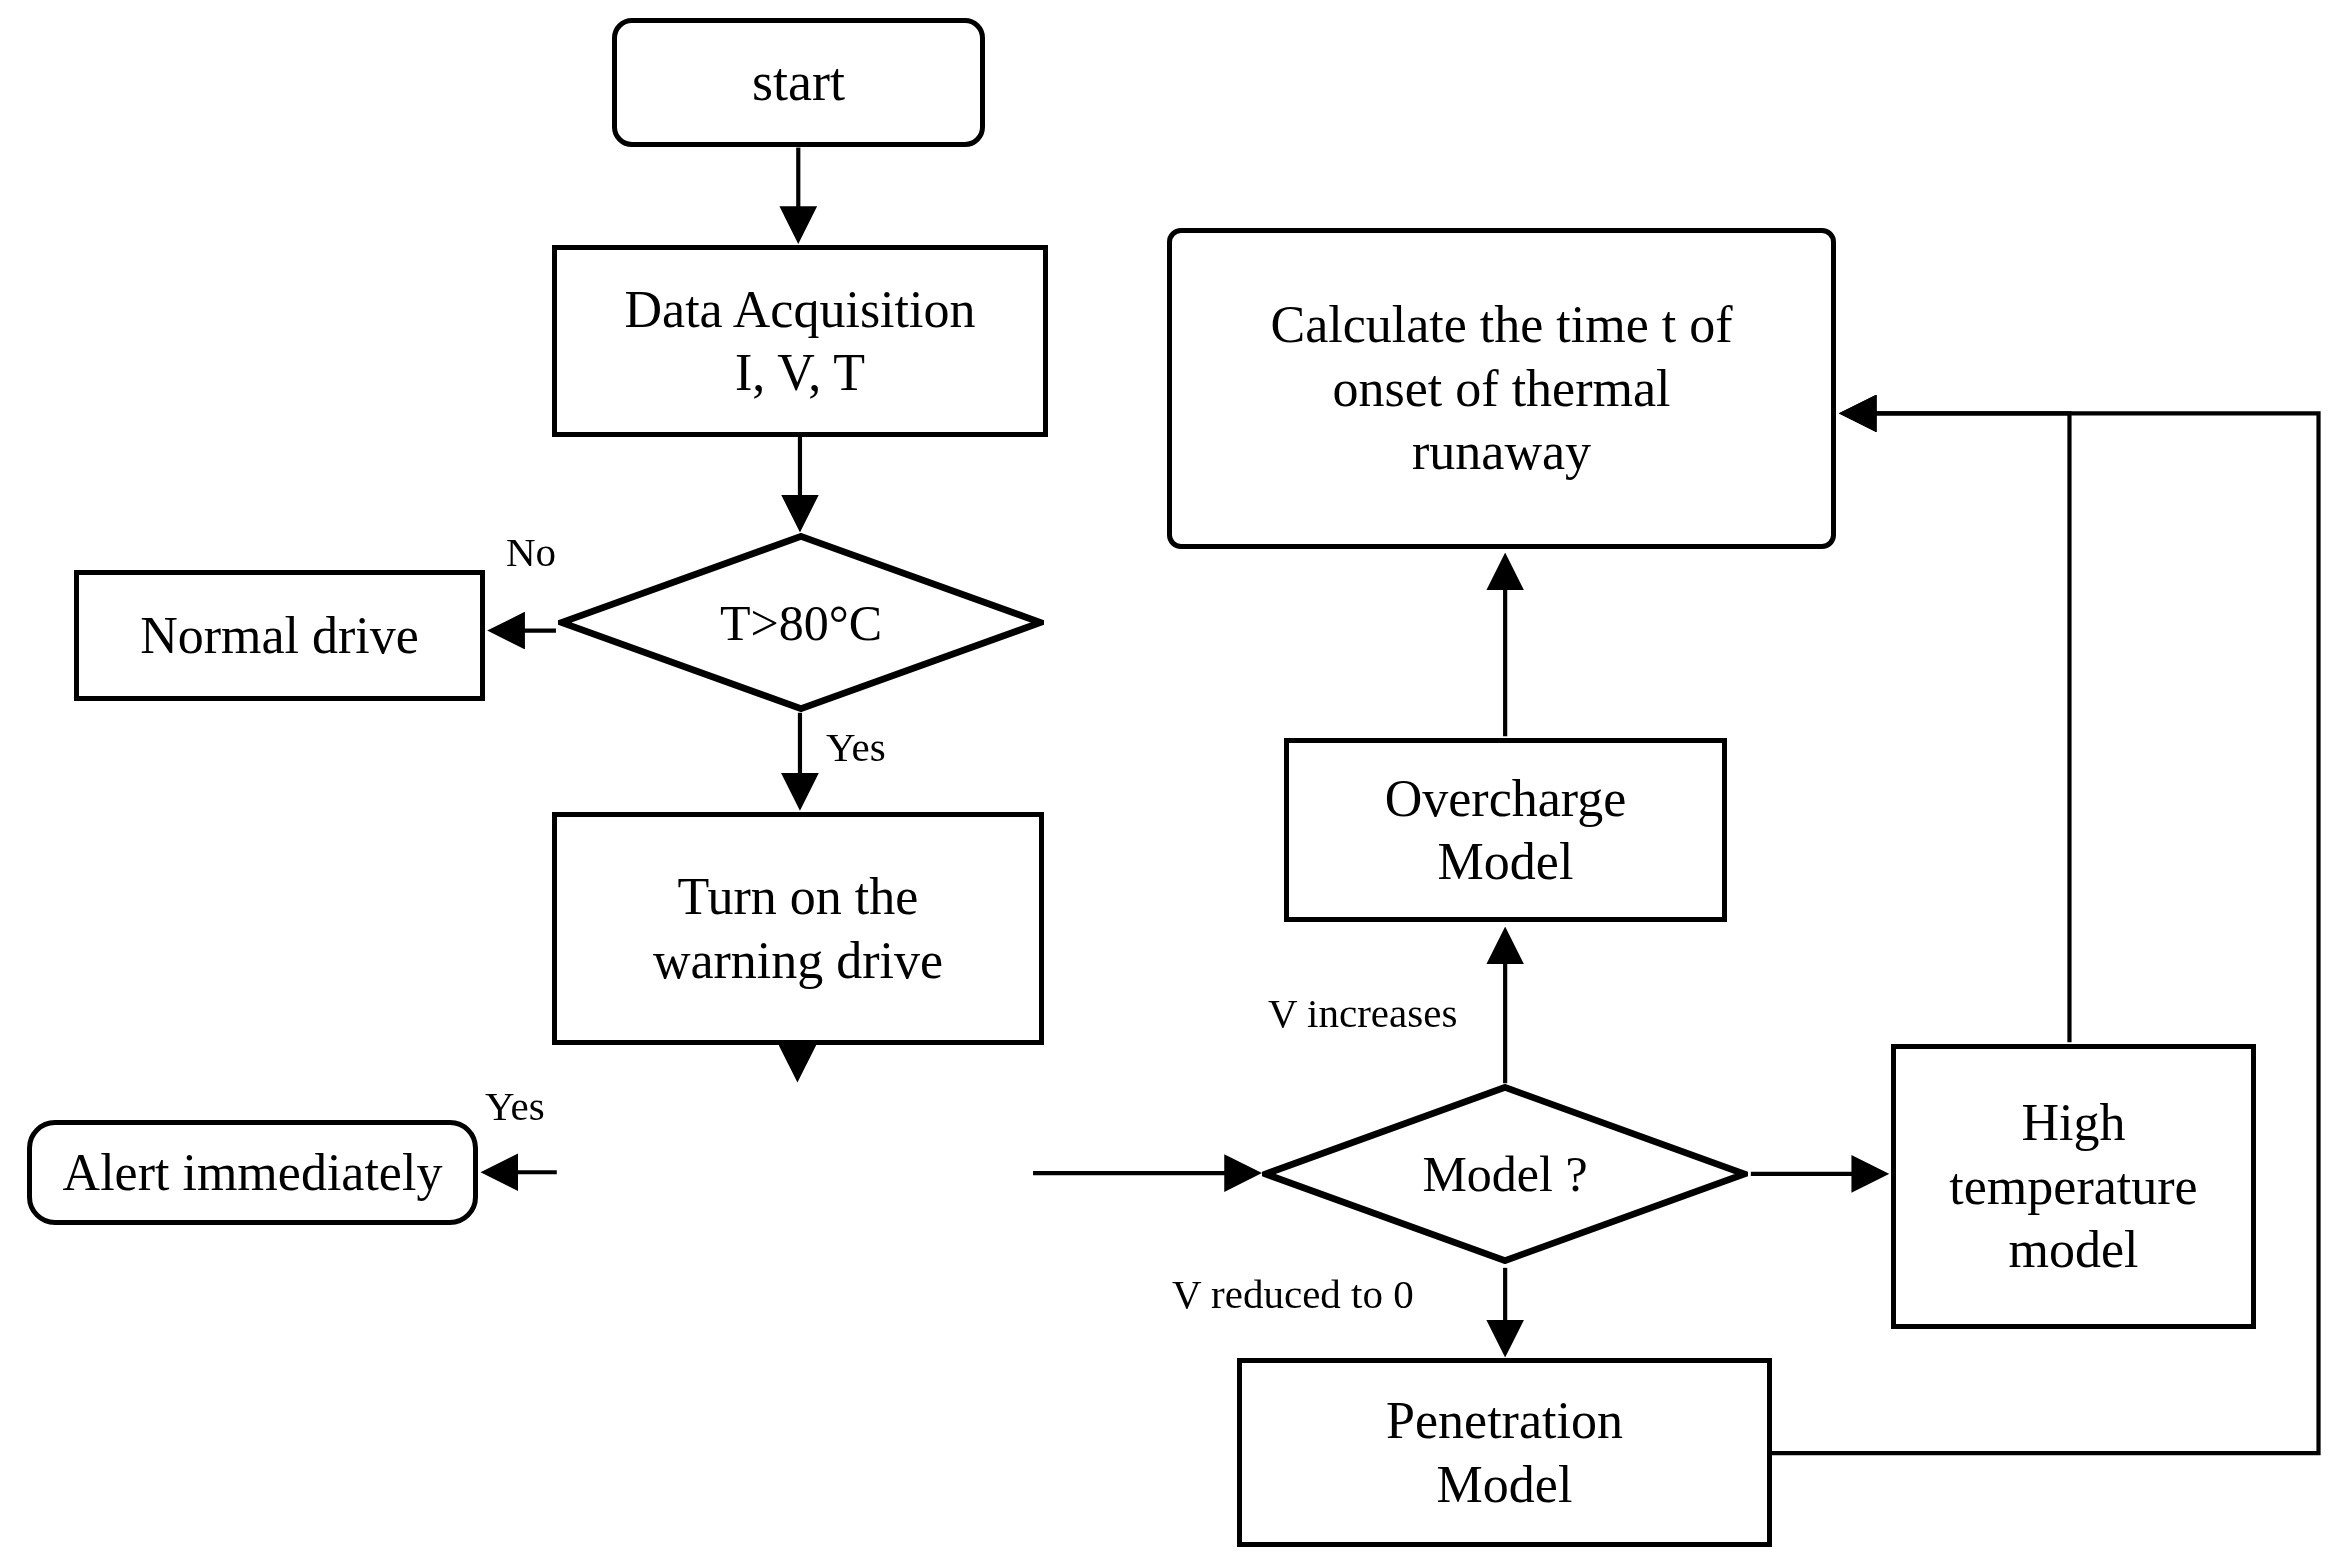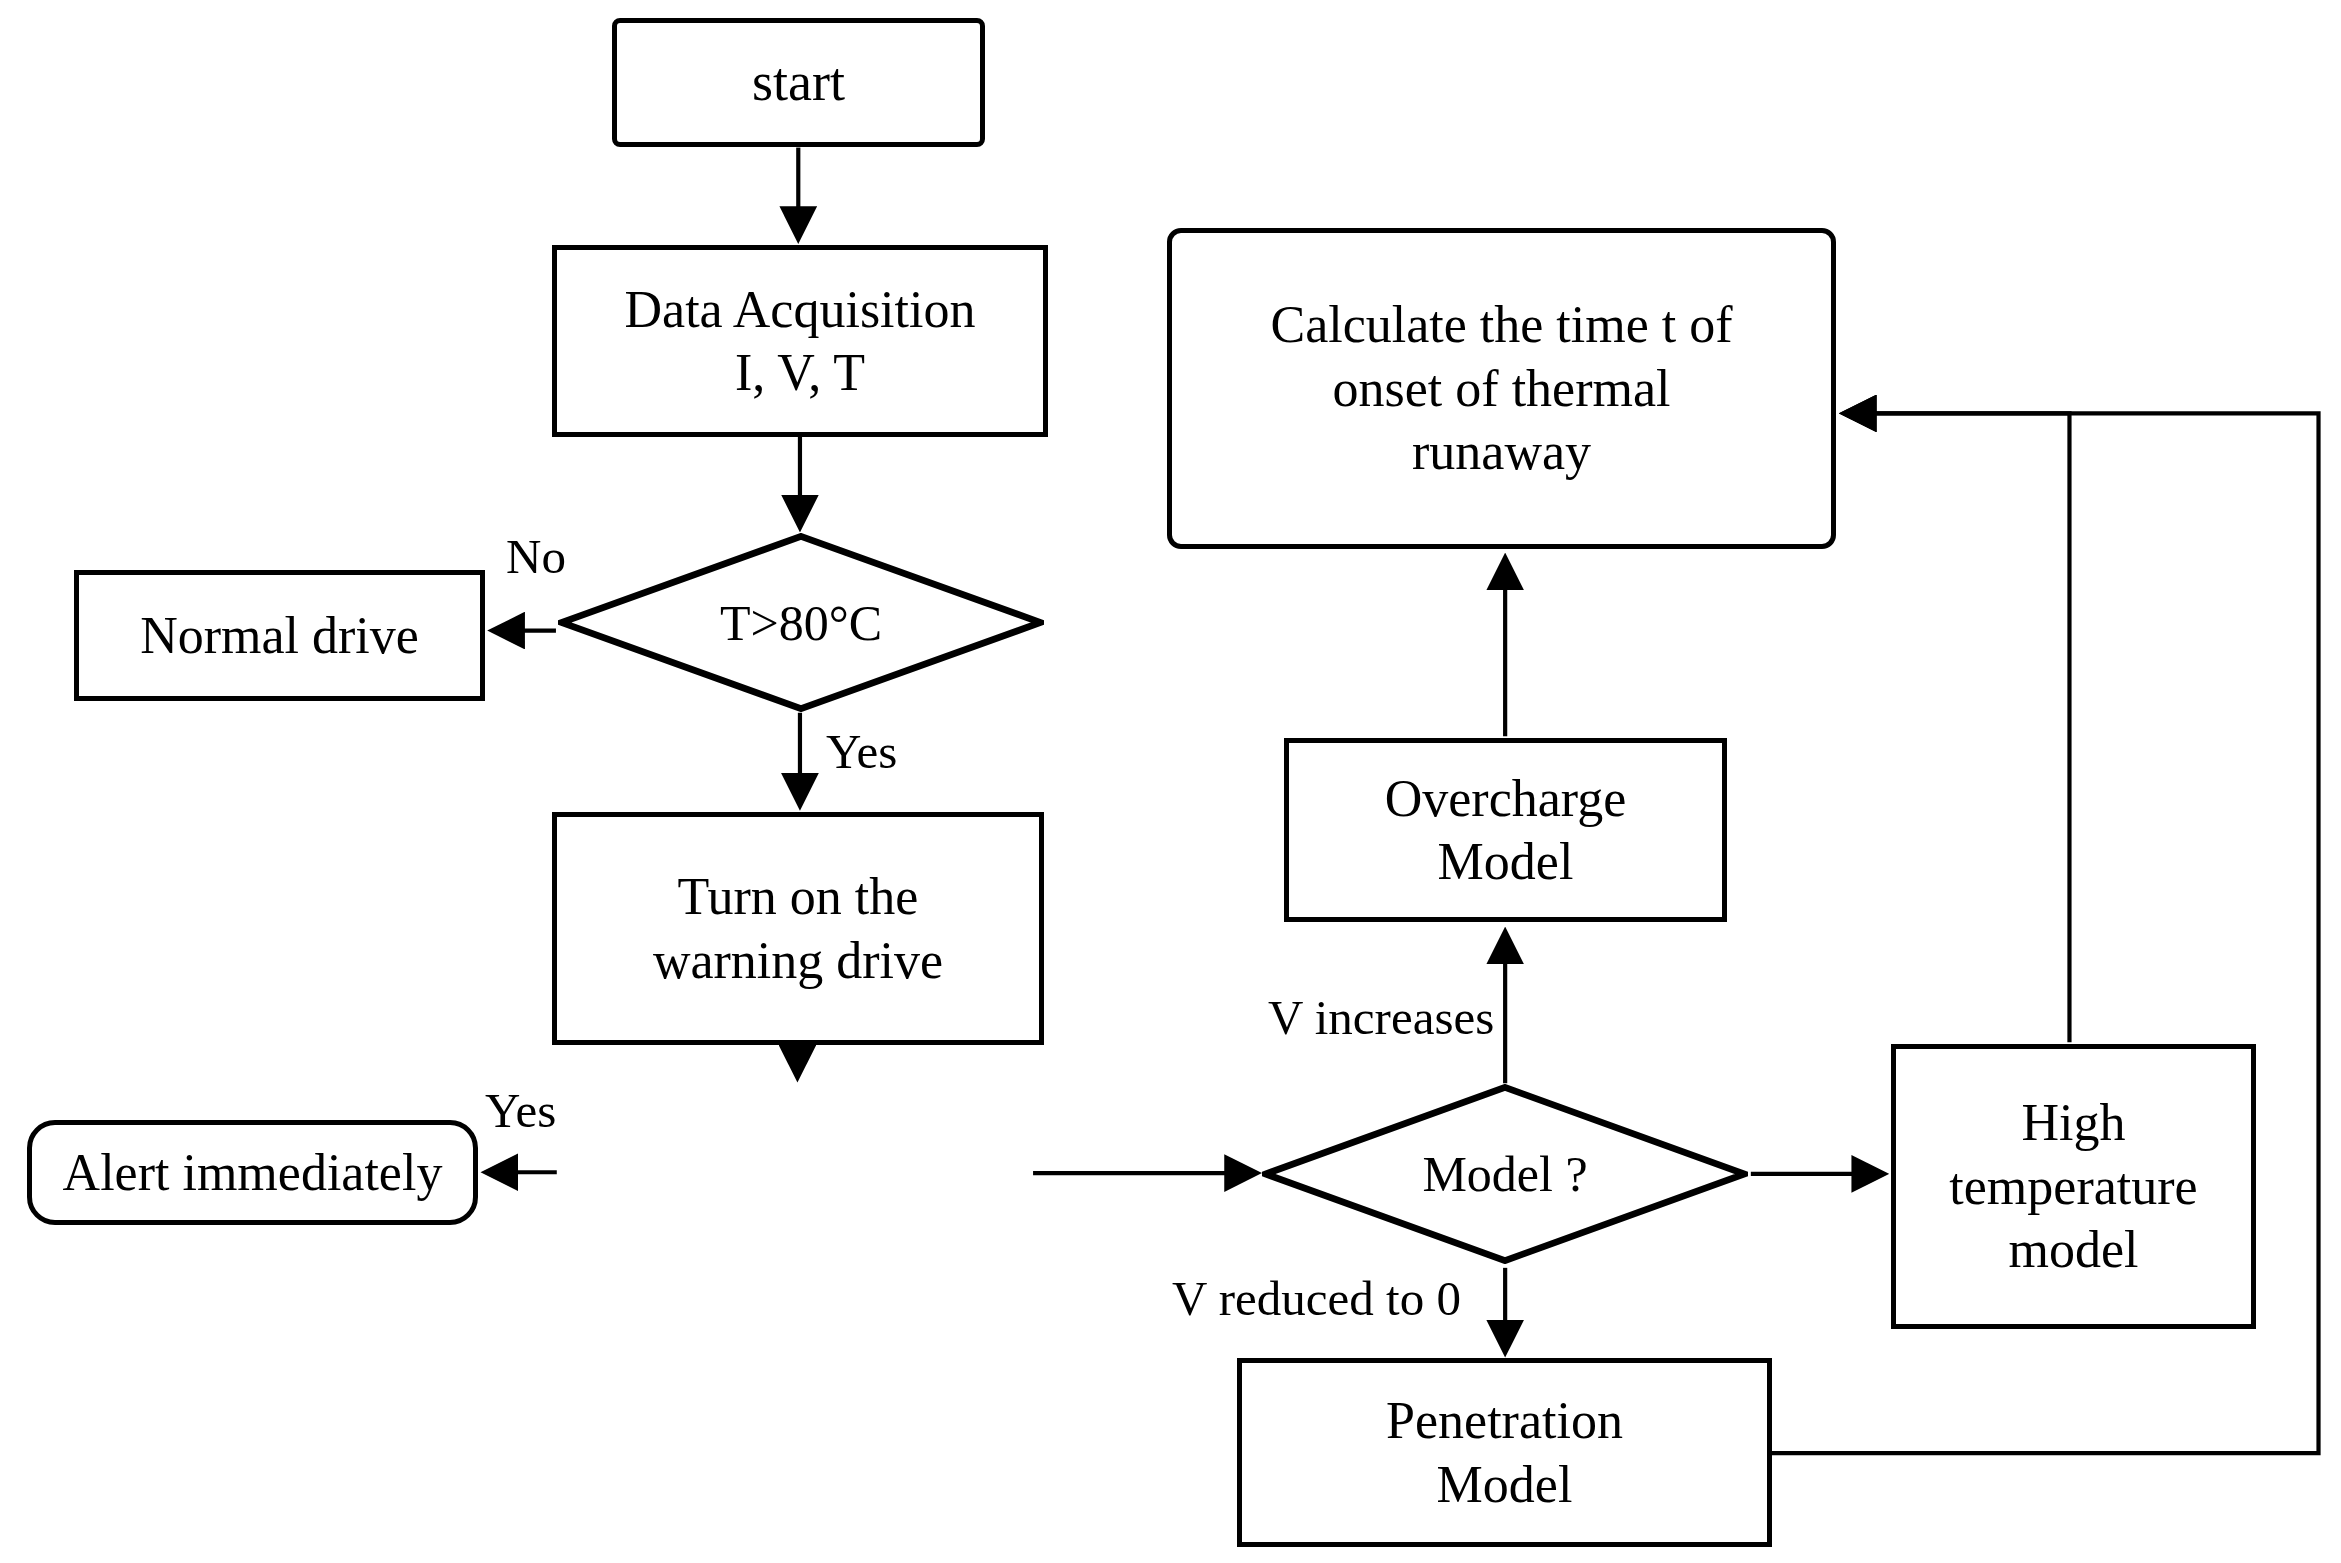--- a/index.html
+++ b/index.html
@@ -21,42 +21,42 @@
     background:#ffffff;
     border:5px solid #000000;
     display:flex;
     align-items:center;
     justify-content:center;
     text-align:center;
     line-height:1.22;
   }
   .node .txt{display:block;width:100%;padding:0 8.4px;}
 
-  .terminator{border-radius:8px;}
+  .terminator{border-radius:20px;}
 
   .diamond{
     position:absolute;
     background:transparent;
     border:none;
     display:flex;
     align-items:center;
     justify-content:center;
     text-align:center;
   }
   .diamond .dshape{position:absolute;left:0;top:0;width:100%;height:100%;}
   .diamond .txt{position:relative;z-index:2;}
 
   .edgelabel{
     position:absolute;
     white-space:pre;
     line-height:1.18;
     background:transparent;
   }
 
-  .f58{font-size:49px;}
+  .f58{font-size:41px;}
   .f60{font-size:50px;}
   .f62{font-size:52px;}
   .f64{font-size:54px;}
 </style>
 </head>
 <body>
 
 <div id="canvas">
 
   <svg id="wires" viewBox="0 0 2793 1864" width="2342" height="1563" xmlns="http://www.w3.org/2000/svg">

